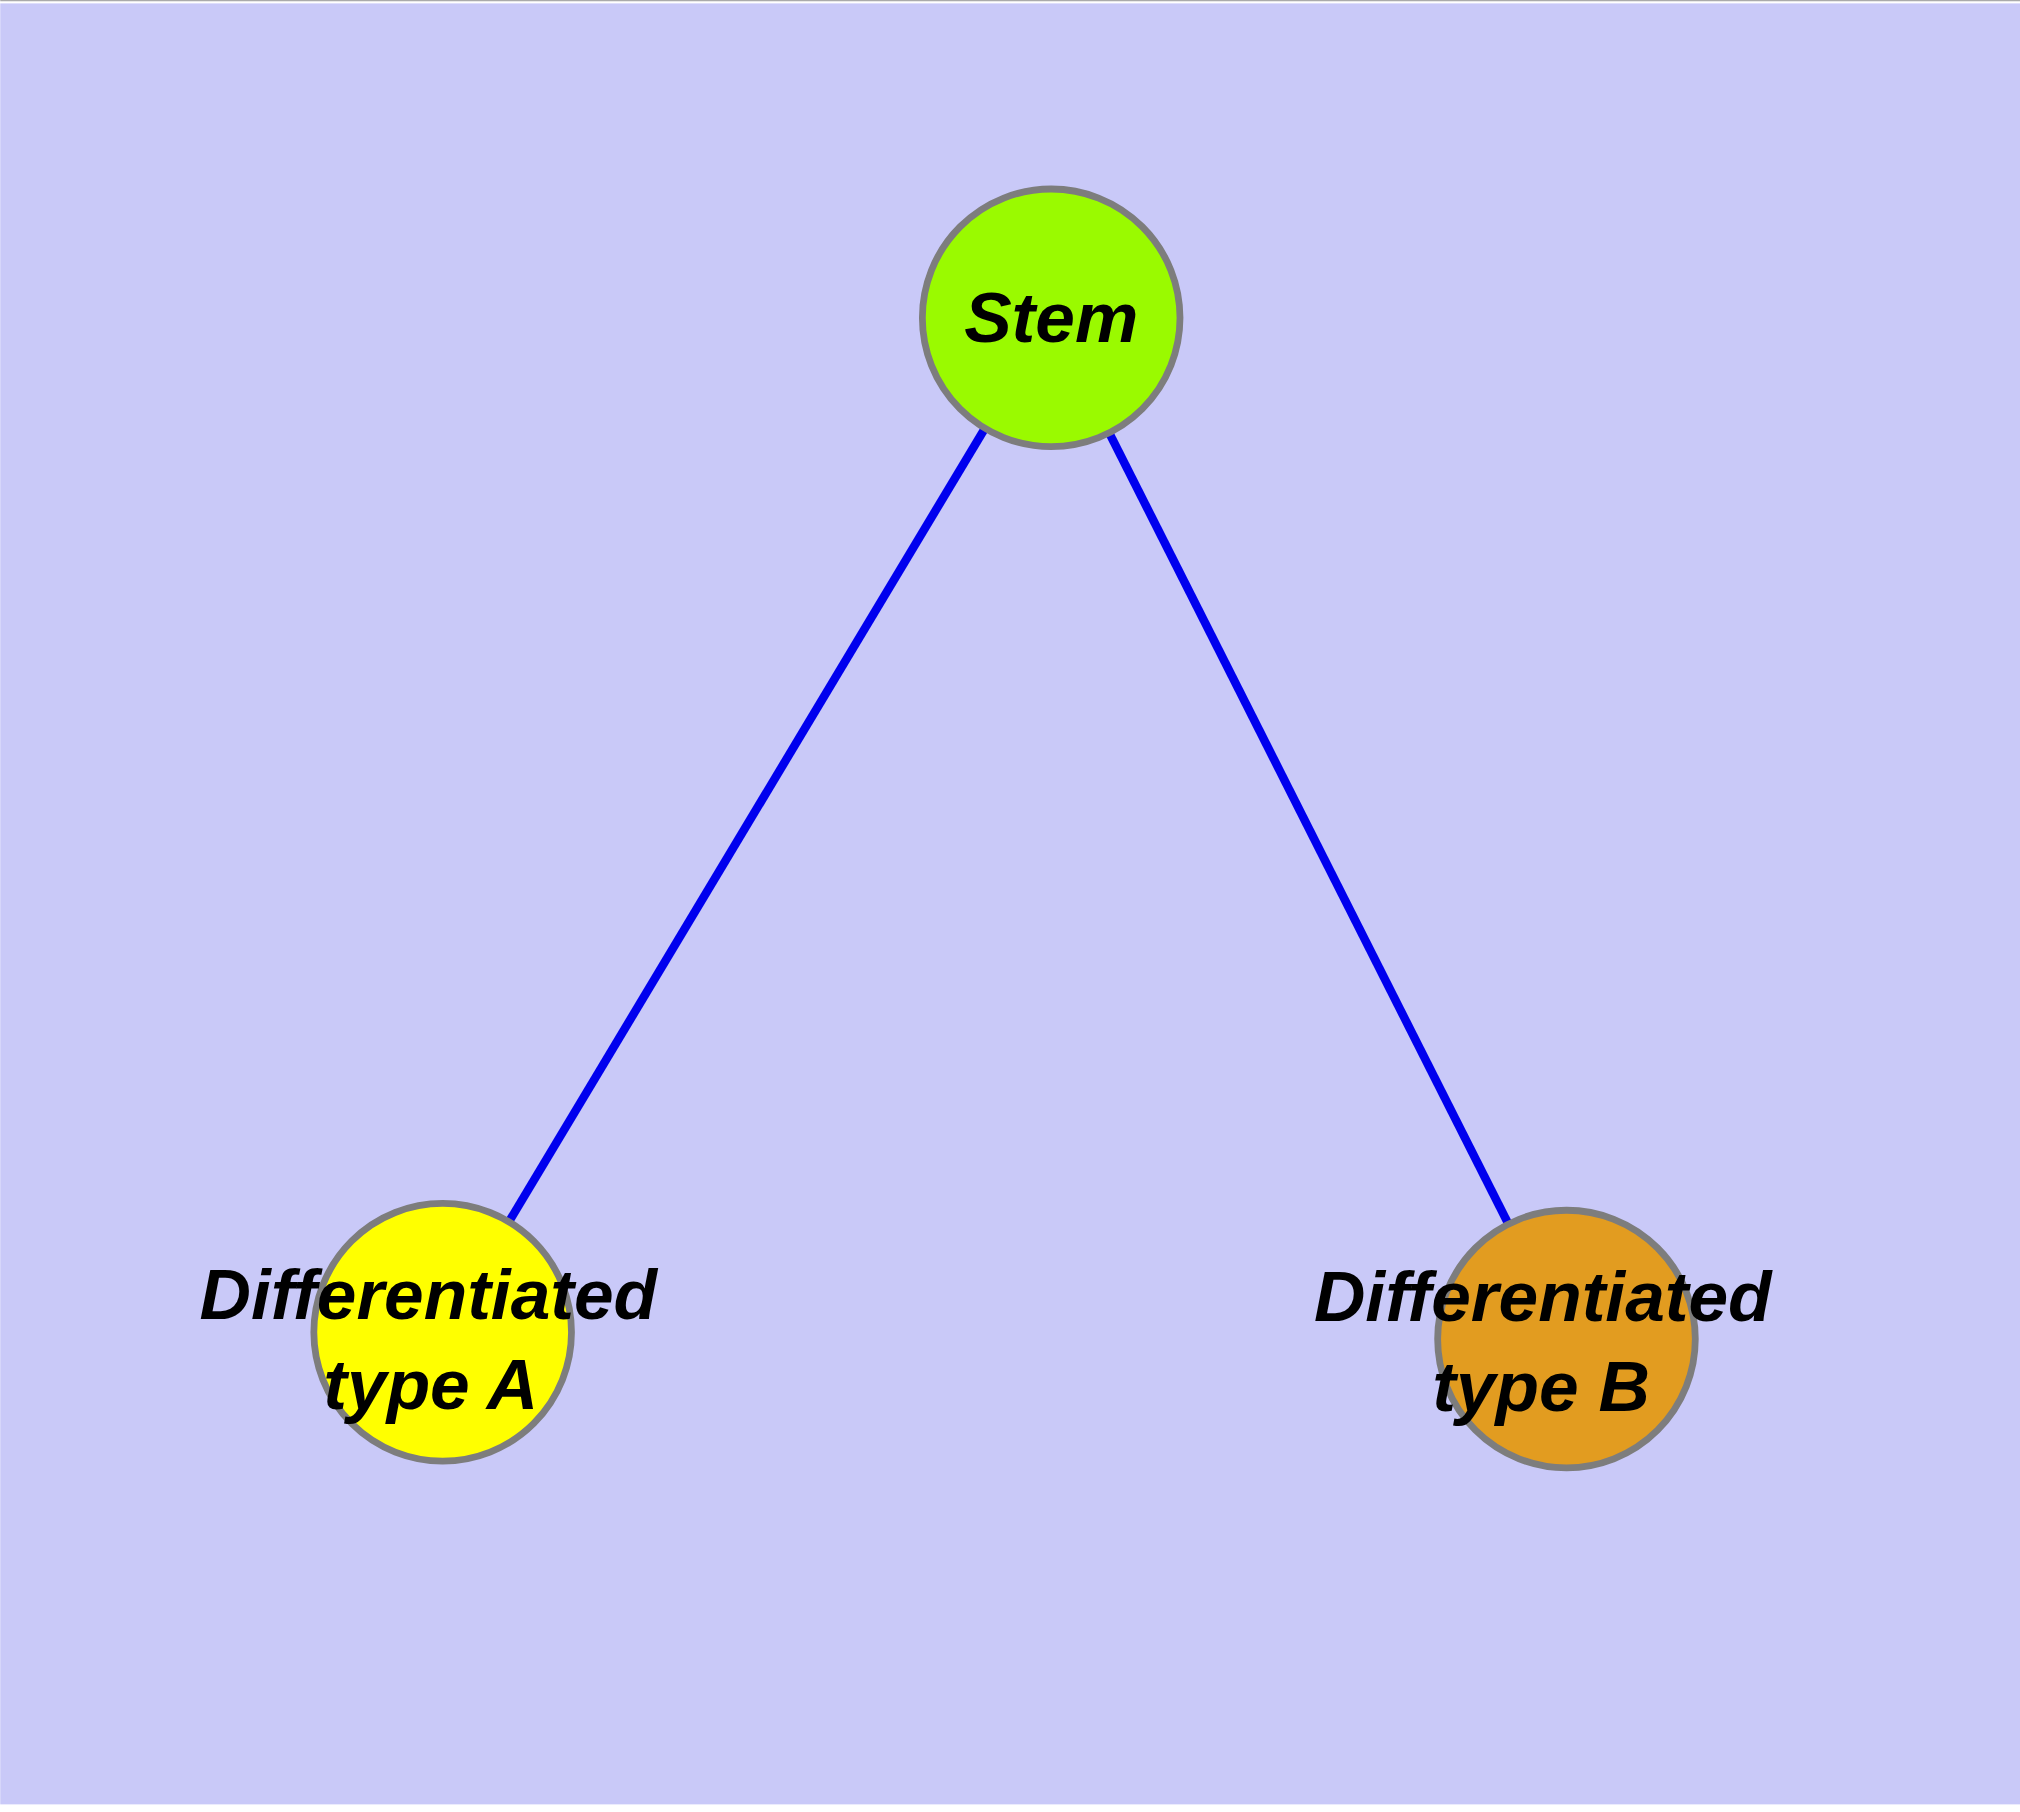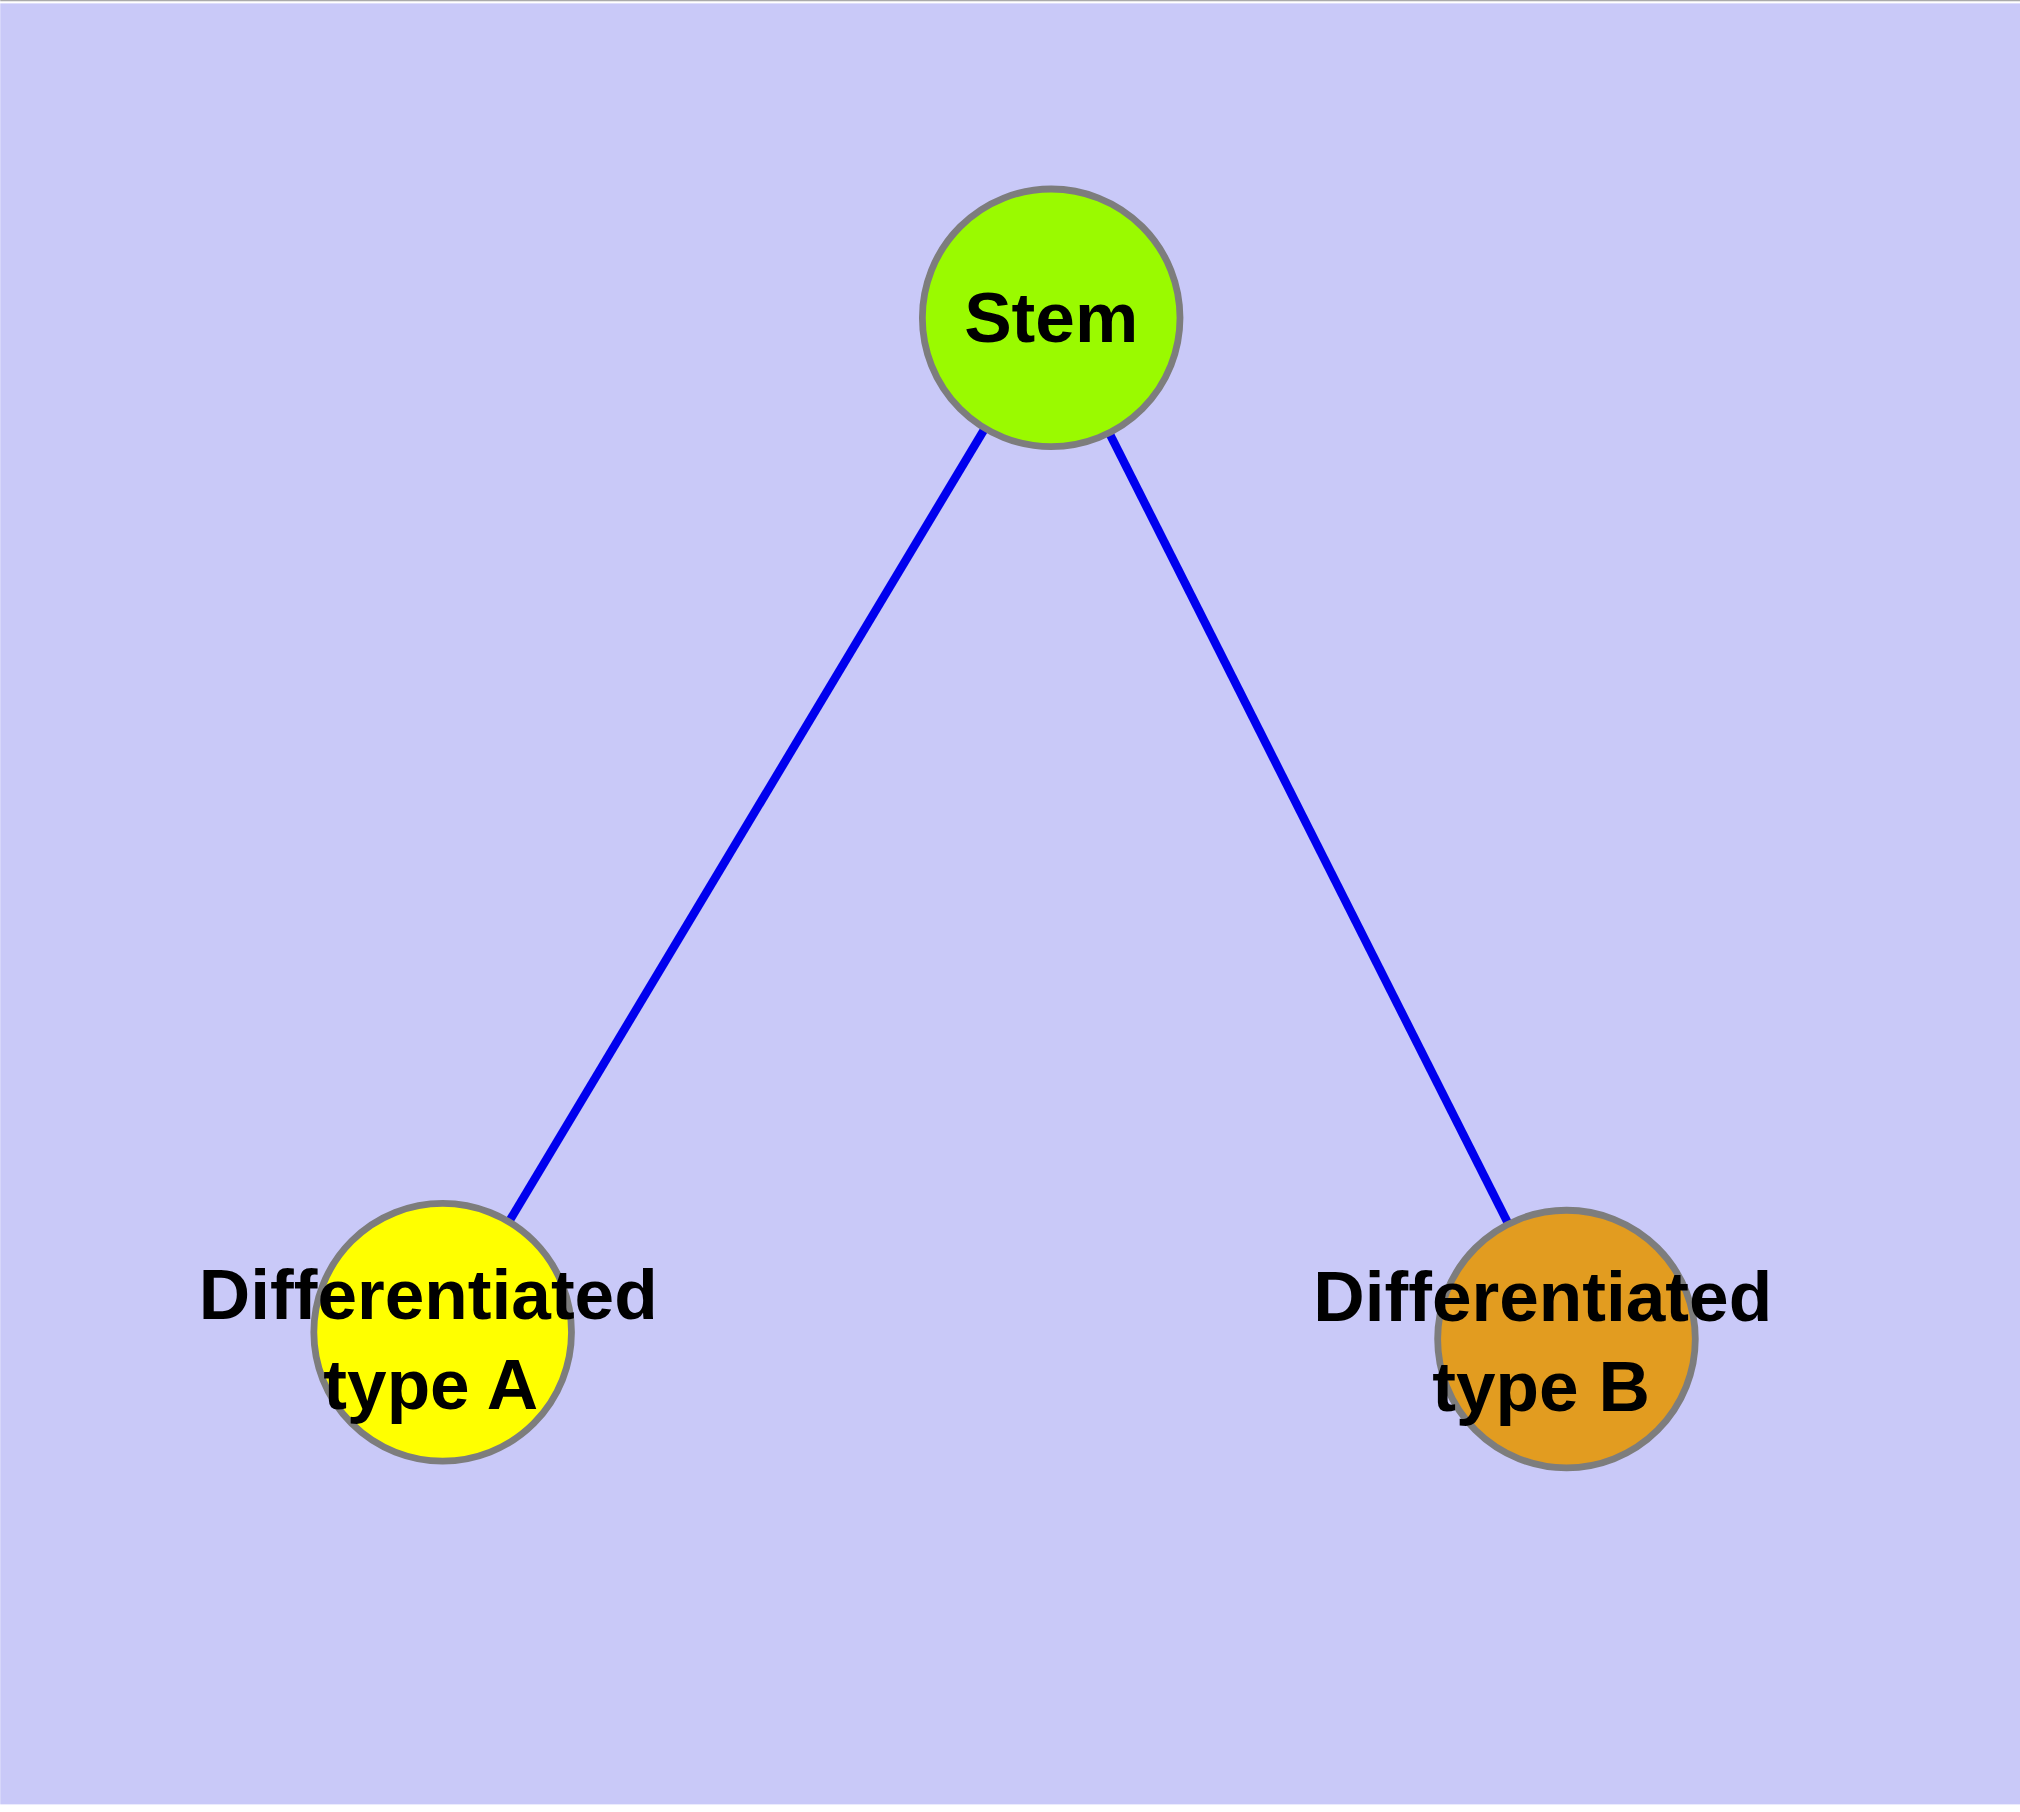--- a/index.html
+++ b/index.html
@@ -7,20 +7,21 @@
     padding: 0;
     width: 2021px;
     height: 1812px;
     overflow: hidden;
     background: #ffffff;
   }
   .canvas-wrap {
     position: relative;
     width: 1752px;
     height: 1812px;
+    font-style: italic;
   }
   svg.diagram {
     display: block;
     width: 2021px;
     height: 1812px;
   }
   .node-label {
     font-family: "Liberation Sans", "DejaVu Sans", sans-serif;
     font-weight: bold;
     font-size: 84px;

